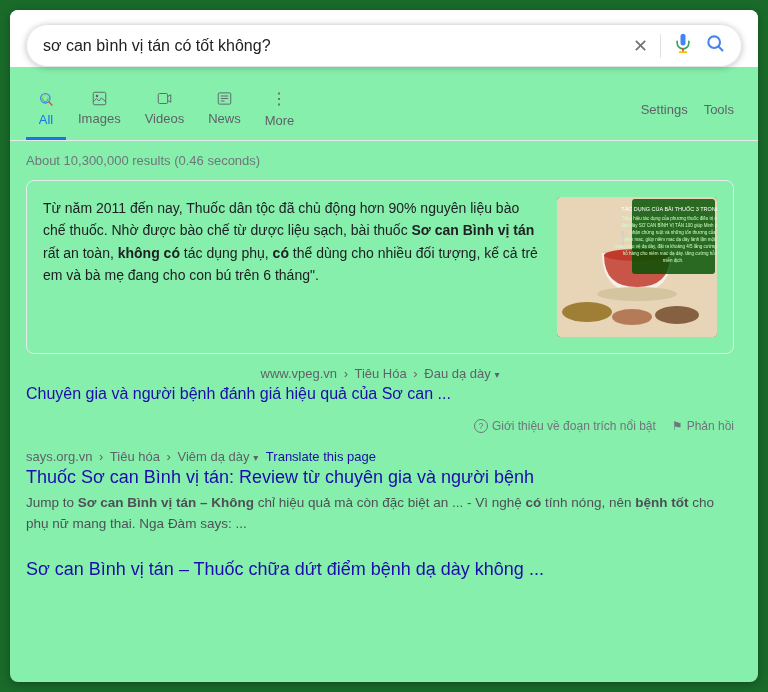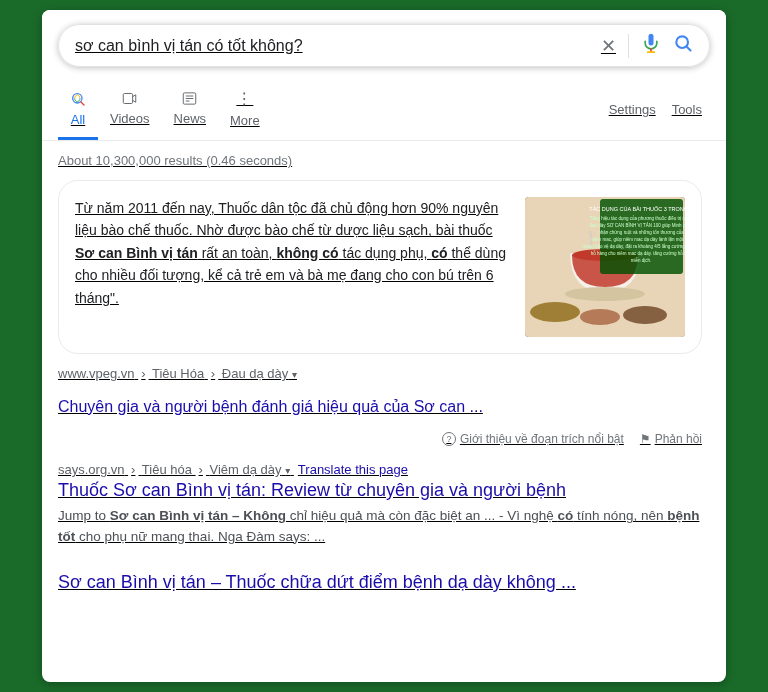--- a/index.html
+++ b/index.html
@@ -6,27 +6,26 @@
     body {
       font-family: Arial, sans-serif;
       background: #1a6b2a;
       display: flex;
       justify-content: center;
       align-items: center;
       min-height: 100vh;
       padding: 10px;
     }
     .browser-window {
-      background: #ffffff;
+      background: #86efac;
       border-radius: 8px;
-      width: 684px;
+      width: 748px;
       min-height: 672px;
       overflow: hidden;
       box-shadow: 0 2px 10px rgba(0,0,0,0.3);
-      text-decoration: underline;
     }
     .search-bar-area {
       padding: 14px 16px 0 16px;
       background: #fff;
     }
     .search-box {
       display: flex;
       align-items: center;
       border: 1px solid #dfe1e5;
       border-radius: 24px;
@@ -104,21 +103,21 @@
     .results-area {
       padding: 12px 24px 16px 16px;
     }
     .results-count {
       font-size: 13px;
       color: #70757a;
       margin-bottom: 12px;
     }
     .featured-snippet {
       border: 1px solid #e8eaed;
-      border-radius: 20px;
+      border-radius: 8px;
       padding: 16px;
       margin-bottom: 8px;
       display: flex;
       gap: 16px;
     }
     .snippet-text {
       flex: 1;
       font-size: 14px;
       color: #202124;
       line-height: 1.6;
@@ -132,21 +131,22 @@
       display: flex;
       flex-direction: column;
       align-items: center;
       justify-content: center;
       overflow: hidden;
       position: relative;
     }
     .snippet-url {
       font-size: 13px;
       color: #5f6368;
-      margin-bottom: 17px;
+      margin-bottom: 4px;
+      text-align: center;
     }
     .snippet-link {
       font-size: 16px;
       color: #1a0dab;
       text-decoration: none;
       display: block;
       margin-bottom: 4px;
     }
     .snippet-footer {
       display: flex;
@@ -238,20 +238,28 @@
       <svg width="16" height="16" viewBox="0 0 24 24">
         <circle cx="11" cy="11" r="7" stroke="#4285f4" stroke-width="2" fill="none"></circle>
         <path d="M7 11 C7 8 9 6 11 6 C13 6 15 8 15 11" stroke="#fbbc05" stroke-width="1.5" fill="none"></path>
         <path d="M7 11 C7 14 9 16 11 16 C13 16 15 14 15 11" stroke="#34a853" stroke-width="1.5" fill="none"></path>
         <line x1="16.5" y1="16.5" x2="21" y2="21" stroke="#ea4335" stroke-width="2" stroke-linecap="round"></line>
       </svg>
       <span>All</span>
     </a>
     <a class="nav-tab">
       <svg width="15" height="15" viewBox="0 0 24 24">
+        <rect x="2" y="2" width="20" height="20" rx="2" stroke="#5f6368" stroke-width="1.5" fill="none"></rect>
+        <circle cx="8" cy="8" r="2" fill="#5f6368"></circle>
+        <path d="M2 17 L7 12 L11 16 L15 11 L22 17" stroke="#5f6368" stroke-width="1.5" fill="none"></path>
+      </svg>
+      <span>Images</span>
+    </a>
+    <a class="nav-tab">
+      <svg width="15" height="15" viewBox="0 0 24 24">
         <rect x="2" y="4" width="15" height="16" rx="2" stroke="#5f6368" stroke-width="1.5" fill="none"></rect>
         <path d="M17 9 L22 6 L22 18 L17 15" stroke="#5f6368" stroke-width="1.5" fill="none"></path>
       </svg>
       <span>Videos</span>
     </a>
     <a class="nav-tab">
       <svg width="15" height="15" viewBox="0 0 24 24">
         <rect x="2" y="3" width="20" height="18" rx="2" stroke="#5f6368" stroke-width="1.5" fill="none"></rect>
         <line x1="6" y1="8" x2="18" y2="8" stroke="#5f6368" stroke-width="1.5"></line>
         <line x1="6" y1="12" x2="18" y2="12" stroke="#5f6368" stroke-width="1.5"></line>

